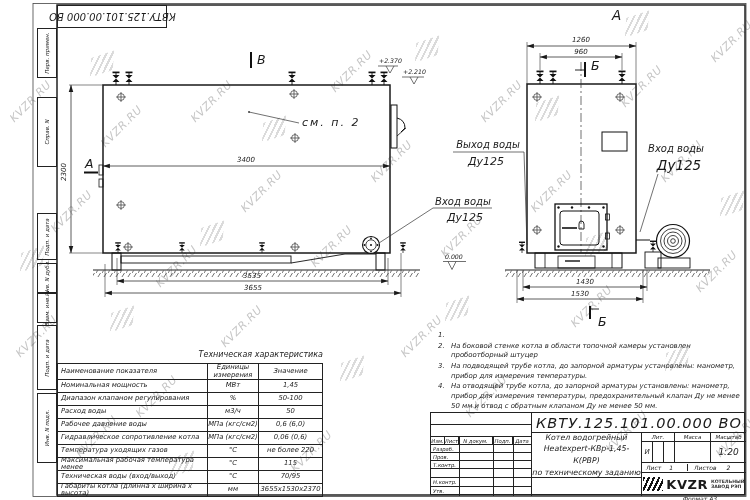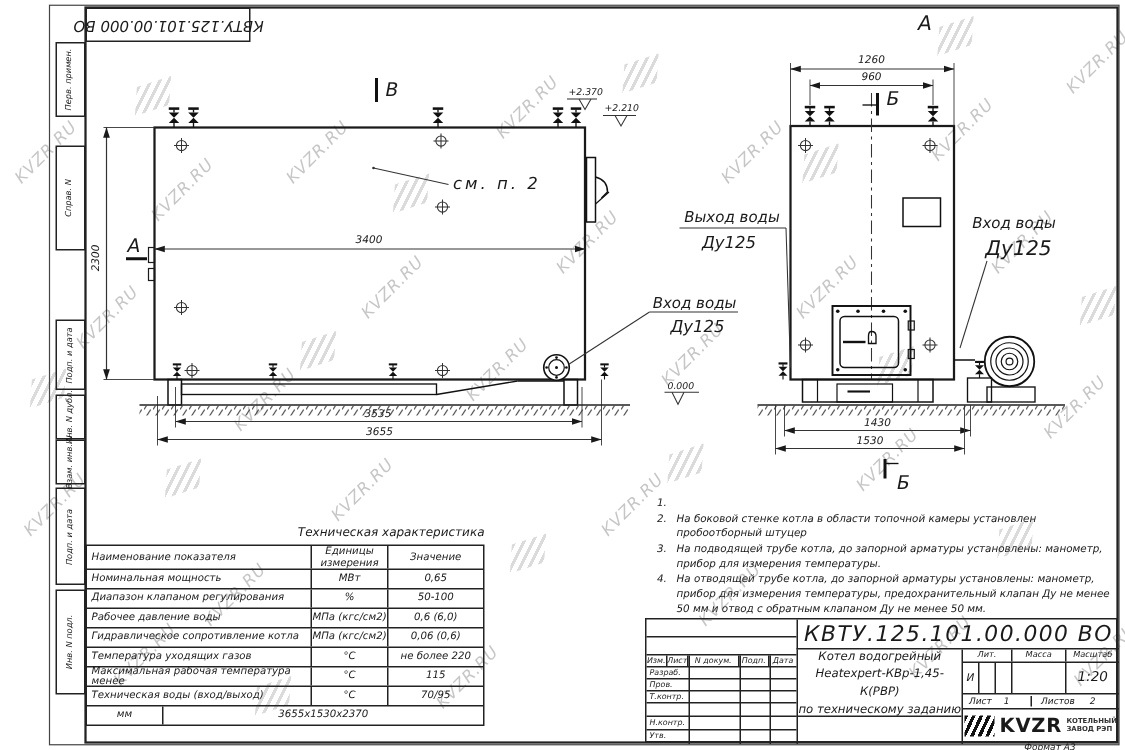--- a/index.html
+++ b/index.html
@@ -384,28 +384,33 @@
     <div class="spec-title">Техническая характеристика</div>
     <div class="spec-grid">
       <div class="srow shead">
         <div class="c-name">Наименование показателя</div>
         <div class="c-unit">Единицы измерения</div>
         <div class="c-val">Значение</div>
       </div>
       <div class="srow sdata">
           <div class="c-name">Номинальная мощность</div>
           <div class="c-unit">МВт</div>
-          <div class="c-val">0,65</div>
+          <div class="c-val">1,45</div>
         </div>
       <div class="srow sdata">
           <div class="c-name">Диапазон клапаном регулирования</div>
           <div class="c-unit">%</div>
           <div class="c-val">50-100</div>
         </div>
       <div class="srow sdata">
+          <div class="c-name">Расход воды</div>
+          <div class="c-unit">м3/ч</div>
+          <div class="c-val">50</div>
+        </div>
+      <div class="srow sdata">
           <div class="c-name">Рабочее давление воды</div>
           <div class="c-unit">МПа (кгс/см2)</div>
           <div class="c-val">0,6 (6,0)</div>
         </div>
       <div class="srow sdata">
           <div class="c-name">Гидравлическое сопротивление котла</div>
           <div class="c-unit">МПа (кгс/см2)</div>
           <div class="c-val">0,06 (0,6)</div>
         </div>
       <div class="srow sdata">
@@ -417,20 +422,21 @@
           <div class="c-name">Максимальная рабочая температура менее</div>
           <div class="c-unit">°С</div>
           <div class="c-val">115</div>
         </div>
       <div class="srow sdata">
           <div class="c-name">Техническая воды (вход/выход)</div>
           <div class="c-unit">°С</div>
           <div class="c-val">70/95</div>
         </div>
       <div class="srow sdata">
+          <div class="c-name">Габариты котла (длинна х ширина х высота)</div>
           <div class="c-unit">мм</div>
           <div class="c-val">3655х1530х2370</div>
         </div>
     </div>
   </div>
 
   <div class="ol notes">
     <div class="note">
         <span class="n">1.</span>
       </div>

